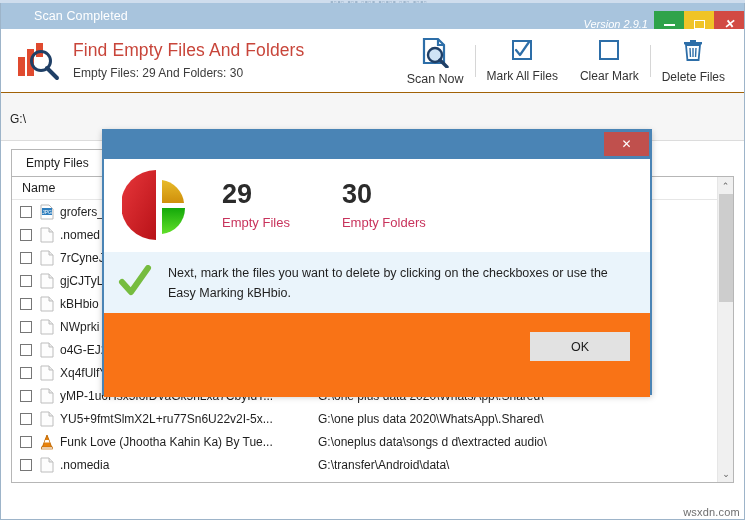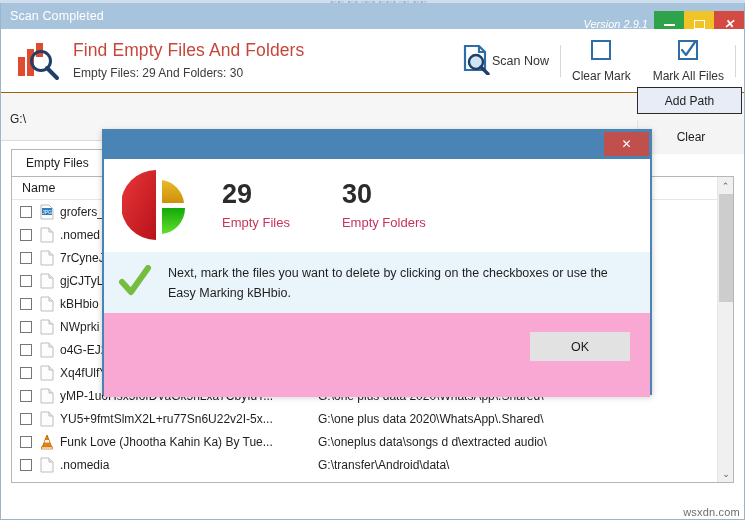--- a/index.html
+++ b/index.html
@@ -36,21 +36,21 @@
     background: #ffffff;
     border: 1px solid #9db4c9;
     border-top: none;
   }
 
   
   .titlebar {
     position: relative;
     height: 26px;
     background: #a8c4dd;
-    display: flex; align-items: center;
+    display: flex; align-items: center; padding-left: 24px;
   }
   .titlebar-title {
     padding-left: 9px;
     font-size: 12.5px;
     color: #ffffff;
     letter-spacing: .1px;
   }
   .titlebar-right {
     position: absolute; right: 0; top: 8px; height: 26px;
     display: flex; align-items: stretch; font-style: italic;
@@ -89,21 +89,21 @@
   .brand-sub { font-size: 12px; color: #3c3c3c; margin-top: 4px;}
 
   .tools {
     position: absolute; right: 8px; top: 0; height: 64px;
     display: flex; align-items: center;
   }
   .tool {
     display: flex; flex-direction: column; align-items: center; justify-content: center;
     padding: 0 11px; height: 56px; cursor: pointer; user-select: none;
   }
-  .tool.inline { flex-direction: row; }
+  .tool.inline { flex-direction: column; }
   .tool-label { font-size: 12px; color: #333333; margin-top: 4px; white-space: nowrap;}
   .tool.inline .tool-label { margin-top: 0; font-size: 12.5px;}
   .divider { width: 1px; height: 32px; background: #d6d6d6; }
 
   
   .pathbar {
     position: relative; height: 48px;
     border-bottom: 1px solid #dcdcdc;
     background: #f6f6f6;
   }
@@ -224,21 +224,21 @@
 
   .modal-msg {
     display: flex; align-items: flex-start;
     background: #eaf4fb;
     height: 62px; padding: 11px 18px 0 14px;
     border-top: 1px solid #ffffff;
   }
   .check { width: 34px; height: 34px; flex: none; margin-right: 16px; margin-top: 2px;}
   .msg-text { font-size: 12.5px; color: #1f1f1f; line-height: 1.6; }
 
-  .modal-foot { position: relative; height: 84px; background: #f9a8d4; }
+  .modal-foot { position: relative; height: 84px; background: #f97316; }
   .btn-ok {
     position: absolute; right: 20px; top: 19px;
     width: 100px; height: 29px; background: #e2e2e2;
     border: 1px solid #e2e2e2;
     display: flex; align-items: center; justify-content: center;
     font-size: 12.5px; color: #1c1c1c; cursor: pointer; user-select: none;
   }
 </style>
 </head>
 <body>
@@ -295,47 +295,56 @@
           </span>
           <span class="tool-label">Scan Now</span>
         </div>
 
         <div class="divider"></div>
 
         <div class="tool">
           <span>
             <svg width="22" height="22" viewBox="0 0 22 22">
               <rect x="2" y="2" width="18" height="18" fill="none" stroke="#2d6ea8" stroke-width="2"></rect>
+              <path d="M5 11 L9 16 L18 3" fill="none" stroke="#2d6ea8" stroke-width="2.2" stroke-linecap="round" stroke-linejoin="round"></path>
             </svg>
           </span>
-          <span class="tool-label">Clear Mark</span>
+          <span class="tool-label">Mark All Files</span>
         </div>
 
         <div class="tool">
           <span>
             <svg width="22" height="22" viewBox="0 0 22 22">
               <rect x="2" y="2" width="18" height="18" fill="none" stroke="#2d6ea8" stroke-width="2"></rect>
-              <path d="M5 11 L9 16 L18 3" fill="none" stroke="#2d6ea8" stroke-width="2.2" stroke-linecap="round" stroke-linejoin="round"></path>
             </svg>
           </span>
-          <span class="tool-label">Mark All Files</span>
+          <span class="tool-label">Clear Mark</span>
         </div>
 
         <div class="divider"></div>
 
+        <div class="tool">
+          <span>
+            <svg width="22" height="24" viewBox="0 0 22 24">
+              <rect x="2" y="4" width="18" height="2.4" fill="#2d6ea8"></rect>
+              <path d="M8 2 h6 v2 h-6 z" fill="#2d6ea8"></path>
+              <path d="M4 7 h14 l-1.4 15 h-11.2 z" fill="none" stroke="#2d6ea8" stroke-width="1.8"></path>
+              <line x1="8" y1="10" x2="8.5" y2="19" stroke="#2d6ea8" stroke-width="1.4"></line>
+              <line x1="11" y1="10" x2="11" y2="19" stroke="#2d6ea8" stroke-width="1.4"></line>
+              <line x1="14" y1="10" x2="13.5" y2="19" stroke="#2d6ea8" stroke-width="1.4"></line>
+            </svg>
+          </span>
+          <span class="tool-label">Delete Files</span>
+        </div>
 
       </div>
     </div>
 
     <div class="pathbar">
       <input class="path-input" type="text" value="G:\" style="">
-      <div class="side-btns">
-        <div class="btn-addpath">Add Path</div>
-        <div class="btn-clear">Clear</div>
-      </div>
     </div>
 
     <div class="content">
       <div class="tabstrip">
         <div class="tab">Empty Files</div>
       </div>
 
       <div class="listbox">
         <div class="list-header">
           <div class="col-name">Name</div>

